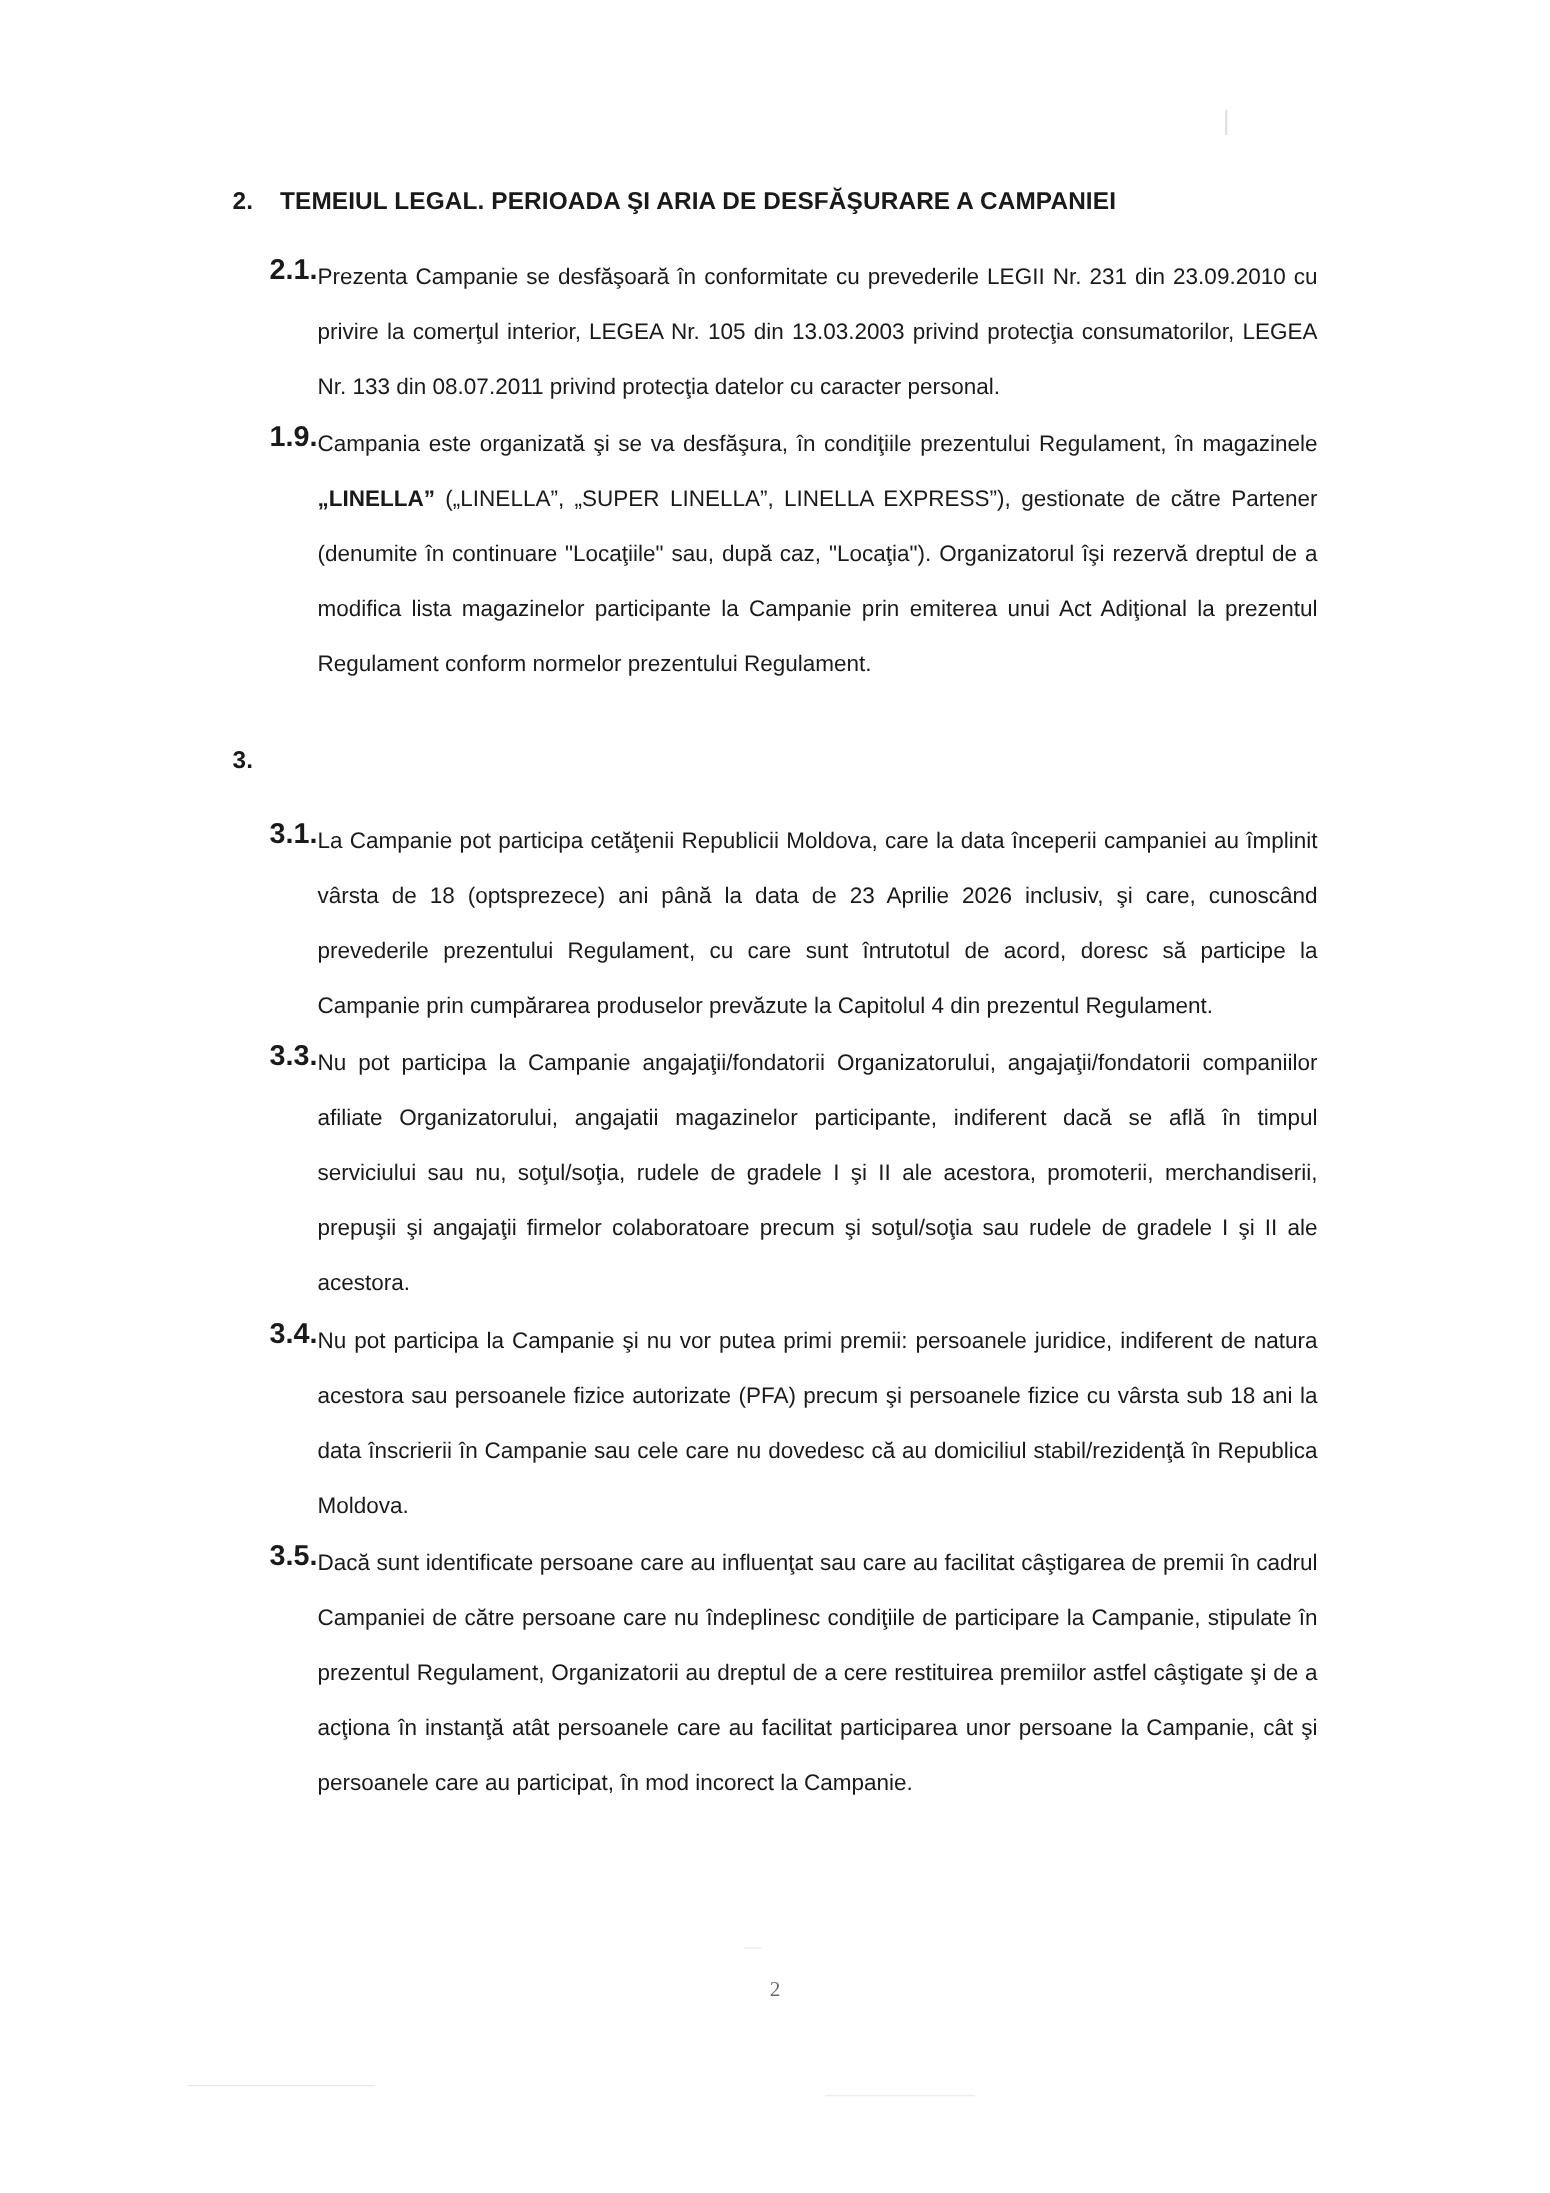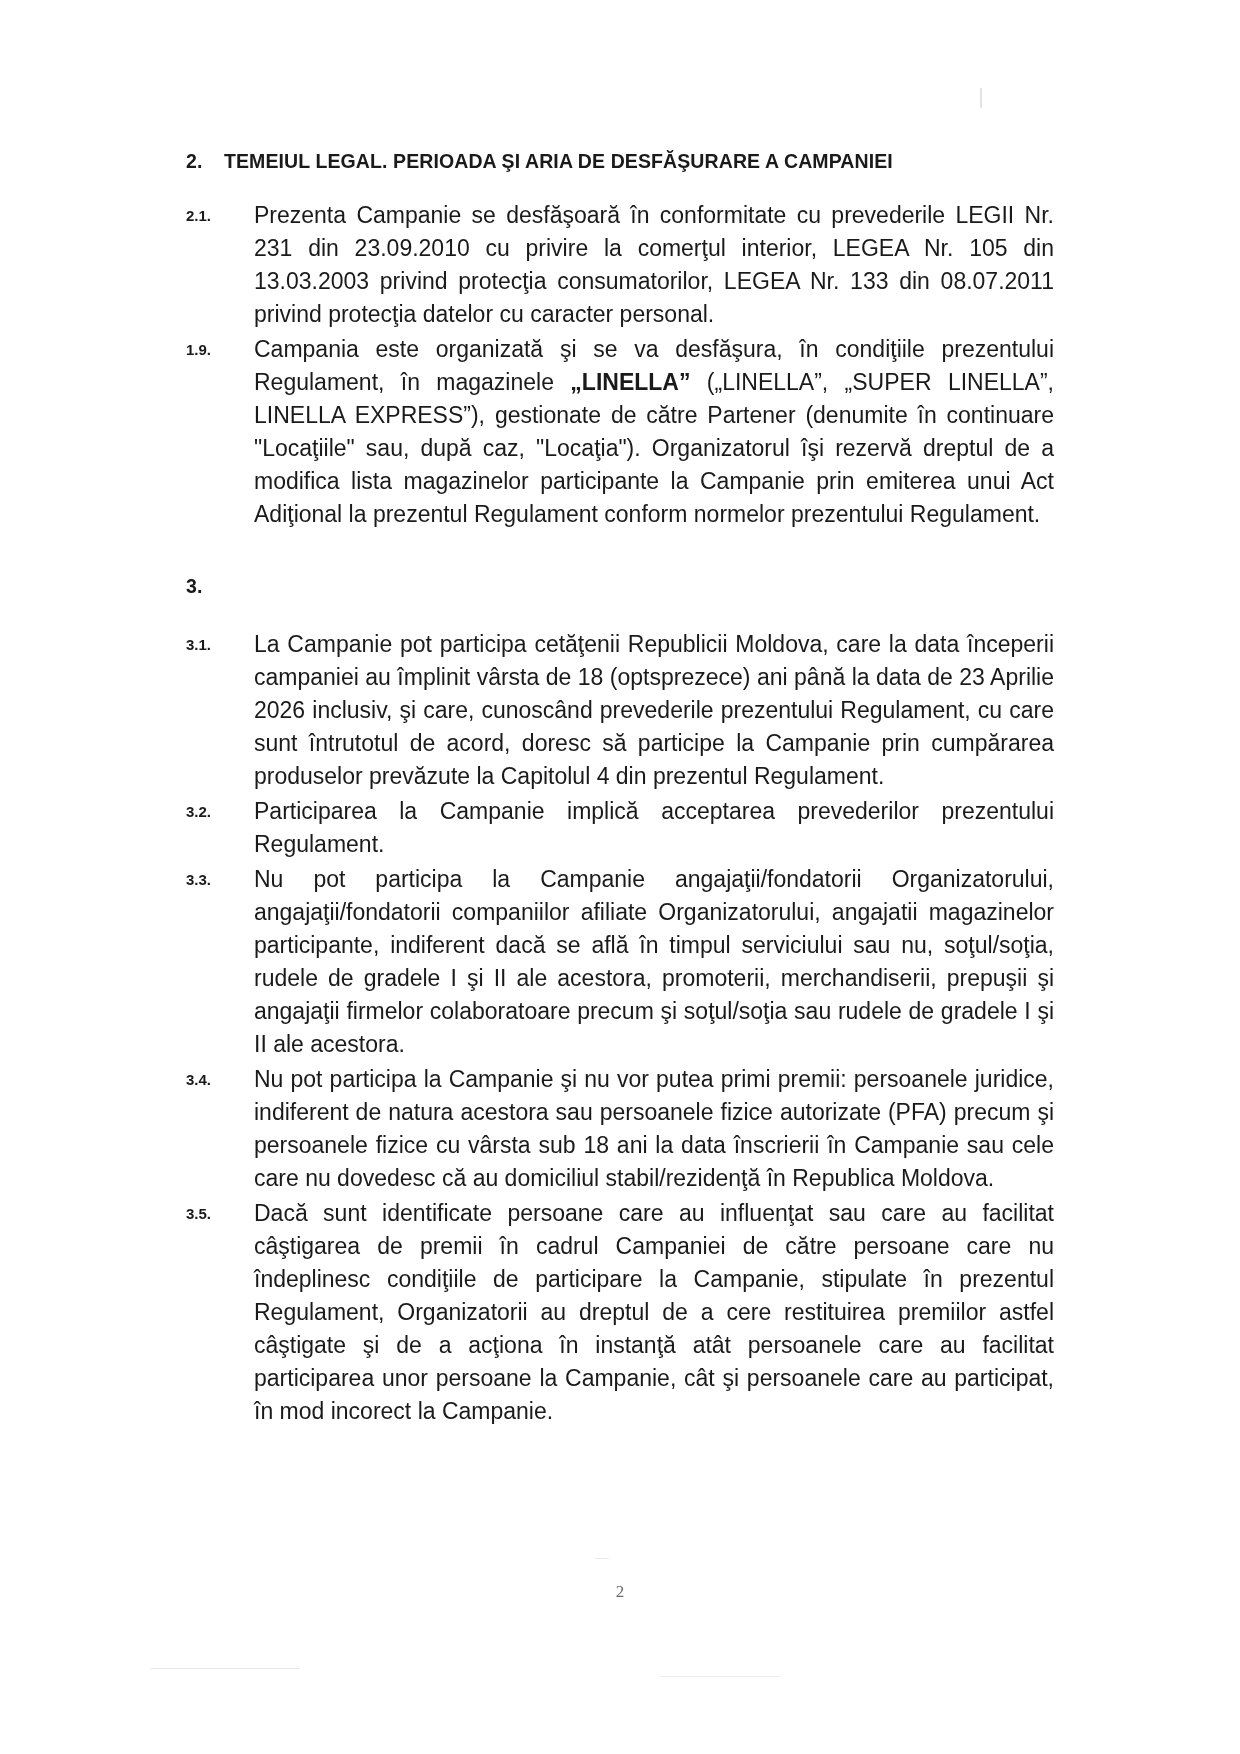--- a/index.html
+++ b/index.html
@@ -43,29 +43,29 @@
   }
   .clause {
     display: flex;
     align-items: flex-start;
     margin: 0 0 2px 0;
   }
   .clause .num {
     flex: 0 0 68px;
     width: 68px;
     font-weight: bold;
-    font-size: 15px;
+    font-size: 23px;
     line-height: 33px;
-    text-align: left;
+    text-align: right;
     padding-left: 0px;
   }
   .clause .body {
     flex: 1 1 auto;
-    font-size: 23px;
-    line-height: 33px;
+    font-size: 18px;
+    line-height: 44px;
     text-align: justify;
     text-justify: inter-word;
     hyphens: none;
   }
   .clause .body.nojust {
     text-align: justify;
   }
   b.strong {
     font-weight: bold;
   }
@@ -118,24 +118,20 @@
 
     <div class="section-heading second">
       <span class="sec-num">3.</span>
     </div>
 
     <div class="clause">
       <div class="num">3.1.</div>
       <div class="body">La Campanie pot participa cetăţenii Republicii Moldova, care la data începerii campaniei au împlinit vârsta de 18 (optsprezece) ani până la data de 23 Aprilie 2026 inclusiv, şi care, cunoscând prevederile prezentului Regulament, cu care sunt întrutotul de acord, doresc să participe la Campanie prin cumpărarea produselor prevăzute la Capitolul 4 din prezentul Regulament.</div>
     </div>
 
-    <div class="clause">
-      <div class="num">3.2.</div>
-      <div class="body nojust">Participarea la Campanie implică acceptarea prevederilor prezentului Regulament.</div>
-    </div>
 
     <div class="clause">
       <div class="num">3.3.</div>
       <div class="body">Nu pot participa la Campanie angajaţii/fondatorii Organizatorului, angajaţii/fondatorii companiilor afiliate Organizatorului, angajatii magazinelor participante, indiferent dacă se află în timpul serviciului sau nu, soţul/soţia, rudele de gradele I şi II ale acestora, promoterii, merchandiserii, prepuşii şi angajaţii firmelor colaboratoare precum şi soţul/soţia sau rudele de gradele I şi II ale acestora.</div>
     </div>
 
     <div class="clause">
       <div class="num">3.4.</div>
       <div class="body">Nu pot participa la Campanie şi nu vor putea primi premii: persoanele juridice, indiferent de natura acestora sau persoanele fizice autorizate (PFA) precum şi persoanele fizice cu vârsta sub 18 ani la data înscrierii în Campanie sau cele care nu dovedesc că au domiciliul stabil/rezidenţă în Republica Moldova.</div>
     </div>

